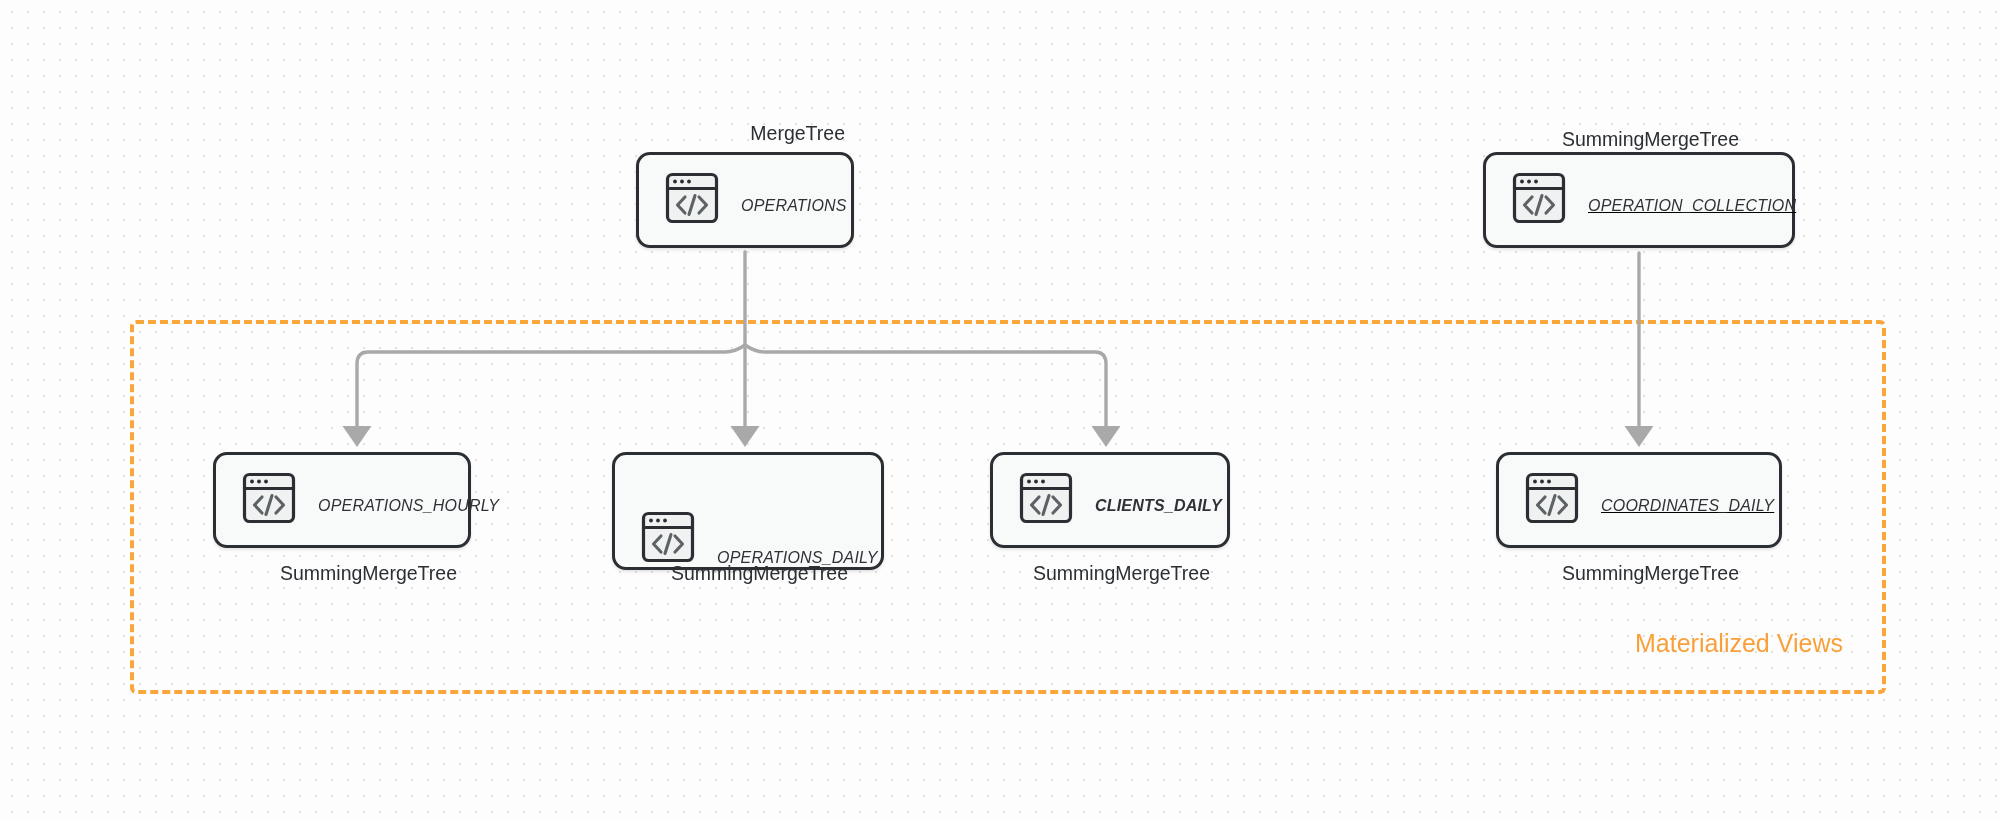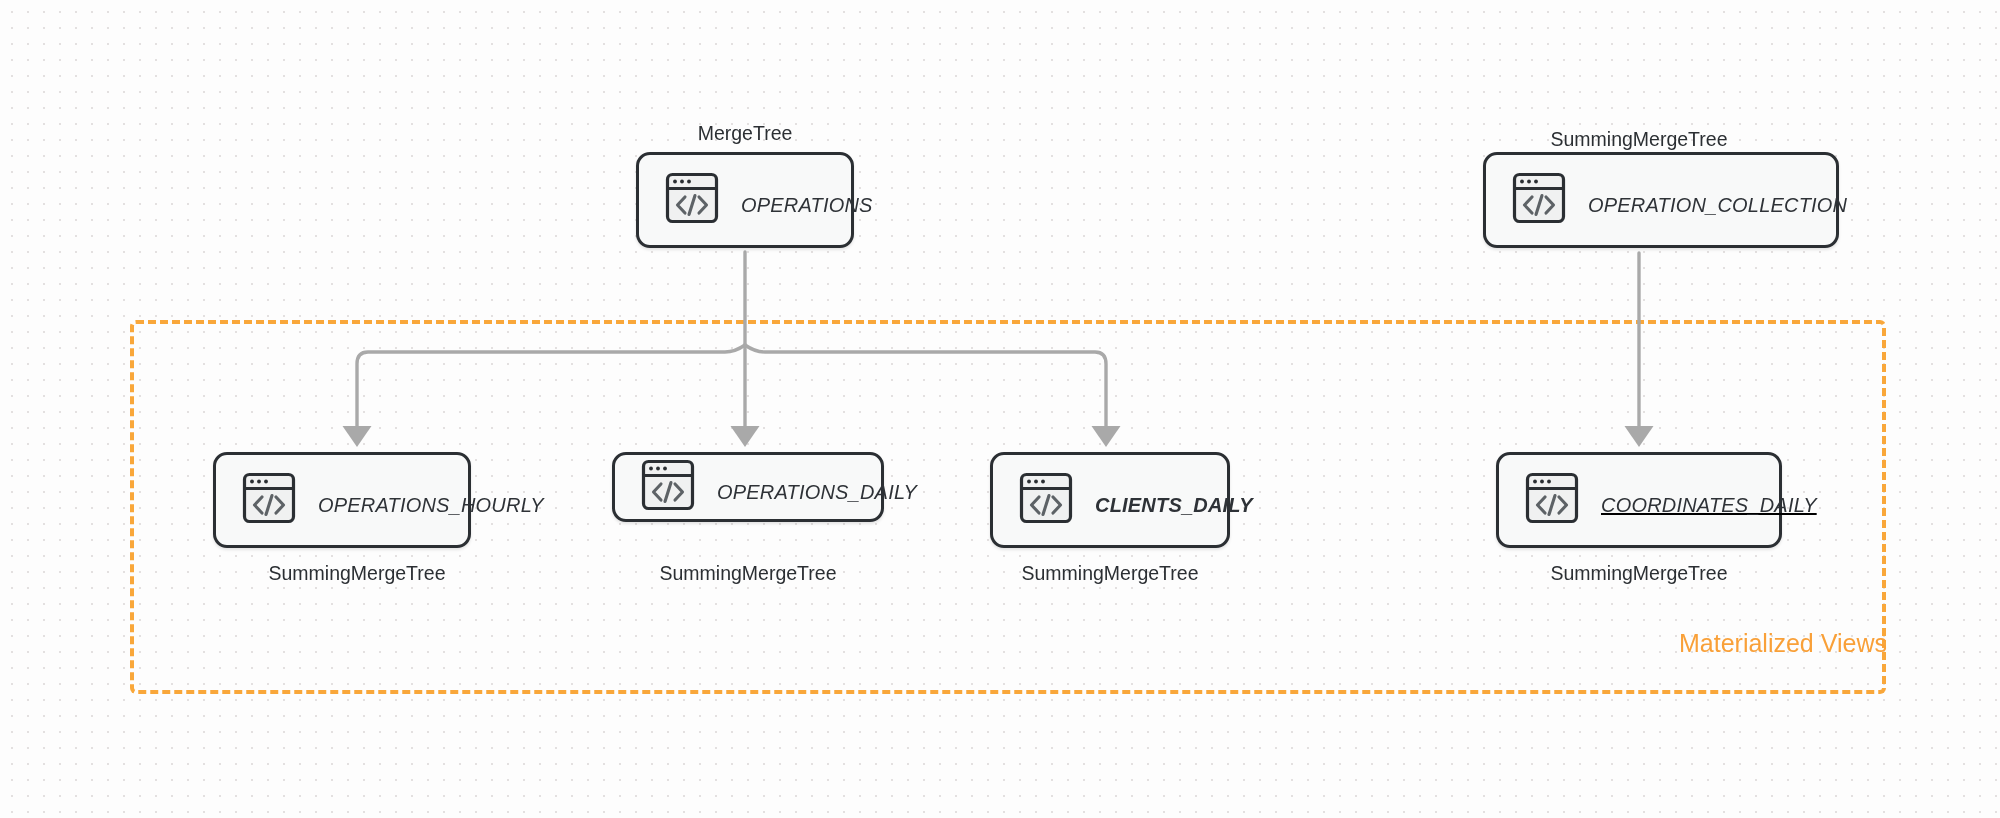--- a/index.html
+++ b/index.html
@@ -57,46 +57,46 @@
     border: 3.5px solid #2b2f33;
     border-radius: 14px;
     box-shadow: 0 2px 3px rgba(0,0,0,0.10);
     z-index: 3;
     padding: 0 0 0 26px;
   }
   .node-icon { flex: 0 0 auto; margin-right: 22px; }
   .node-label {
     font-family: "Liberation Sans", sans-serif;
     font-style: italic;
-    font-size: 20px;
+    font-size: 16px;
     letter-spacing: 0.2px;
     color: #2e3237;
     white-space: nowrap;
     margin-top: 11px;
   }
 
   
   .type-caption {
     position: absolute;
     font-family: "Liberation Sans", sans-serif;
     font-size: 19.5px;
     color: #2b2f33;
     white-space: nowrap;
-    text-align: center;
+    text-align: right;
     z-index: 3;
   }
 </style>
 </head>
 <body>
 
 <div id="canvas">
 
   <div class="group-box" style="left:130px; top:320px; width:1756px; height:374px;"></div>
 
-  <div class="group-label" style="left:1635px; top:629px;margin-left:44px;">Materialized Views</div>
+  <div class="group-label" style="left:1635px; top:629px;">Materialized Views</div>
 
   <svg id="edges" viewBox="0 0 2000 818" xmlns="http://www.w3.org/2000/svg">
     <defs>
       <marker id="ah" markerWidth="11" markerHeight="11" refX="3.0" refY="5.5" orient="auto" markerUnits="strokeWidth">
         <path d="M0,1.2 L6.2,5.5 L0,9.8 z" fill="#a9a9a9"></path>
       </marker>
     </defs>
 
     <path d="M745,252 L745,345" fill="none" stroke="#a9a9a9" stroke-width="3.4" stroke-linecap="round"></path>
 
@@ -122,21 +122,21 @@
         <path d="M20,25 L12.5,33 L20,41" fill="none" stroke="#5d6266" stroke-width="3.1" stroke-linecap="round" stroke-linejoin="round"></path>
         <path d="M34,25 L41.5,33 L34,41" fill="none" stroke="#5d6266" stroke-width="3.1" stroke-linecap="round" stroke-linejoin="round"></path>
         <path d="M30,23.5 L24,42.5" fill="none" stroke="#5d6266" stroke-width="3.1" stroke-linecap="round"></path>
       </svg>
     </span>
     <span class="node-label">OPERATIONS</span>
   </div>
 
   <div class="type-caption" style="left:1539px; top:128px; width:200px;">SummingMergeTree</div>
 
-  <div class="node" style="left:1483px; top:152px; width:356px; height:96px;">
+  <div class="node" style="left:1483px; top:152px; width:312px; height:96px;text-decoration:underline;">
     <span class="node-icon">
       <svg width="54" height="52" viewBox="0 0 54 52" xmlns="http://www.w3.org/2000/svg">
         <rect x="2.5" y="2.5" width="49" height="47" rx="5" ry="5" fill="#f0f1f1" stroke="#2b2f33" stroke-width="3.2"></rect>
         <path d="M2.5,16.5 L51.5,16.5" stroke="#2b2f33" stroke-width="3"></path>
         <circle cx="10" cy="9.5" r="1.9" fill="#2b2f33"></circle>
         <circle cx="17" cy="9.5" r="1.9" fill="#2b2f33"></circle>
         <circle cx="24" cy="9.5" r="1.9" fill="#2b2f33"></circle>
         <path d="M20,25 L12.5,33 L20,41" fill="none" stroke="#5d6266" stroke-width="3.1" stroke-linecap="round" stroke-linejoin="round"></path>
         <path d="M34,25 L41.5,33 L34,41" fill="none" stroke="#5d6266" stroke-width="3.1" stroke-linecap="round" stroke-linejoin="round"></path>
         <path d="M30,23.5 L24,42.5" fill="none" stroke="#5d6266" stroke-width="3.1" stroke-linecap="round"></path>
@@ -156,21 +156,21 @@
         <path d="M20,25 L12.5,33 L20,41" fill="none" stroke="#5d6266" stroke-width="3.1" stroke-linecap="round" stroke-linejoin="round"></path>
         <path d="M34,25 L41.5,33 L34,41" fill="none" stroke="#5d6266" stroke-width="3.1" stroke-linecap="round" stroke-linejoin="round"></path>
         <path d="M30,23.5 L24,42.5" fill="none" stroke="#5d6266" stroke-width="3.1" stroke-linecap="round"></path>
       </svg>
     </span>
     <span class="node-label">OPERATIONS_HOURLY</span>
   </div>
 
   <div class="type-caption" style="left:257px; top:562px; width:200px;">SummingMergeTree</div>
 
-  <div class="node" style="left:612px; top:452px; width:272px; height:70px;">
+  <div class="node" style="left:612px; top:452px; width:272px; height:118px;align-items:flex-end;">
     <span class="node-icon">
       <svg width="54" height="52" viewBox="0 0 54 52" xmlns="http://www.w3.org/2000/svg">
         <rect x="2.5" y="2.5" width="49" height="47" rx="5" ry="5" fill="#f0f1f1" stroke="#2b2f33" stroke-width="3.2"></rect>
         <path d="M2.5,16.5 L51.5,16.5" stroke="#2b2f33" stroke-width="3"></path>
         <circle cx="10" cy="9.5" r="1.9" fill="#2b2f33"></circle>
         <circle cx="17" cy="9.5" r="1.9" fill="#2b2f33"></circle>
         <circle cx="24" cy="9.5" r="1.9" fill="#2b2f33"></circle>
         <path d="M20,25 L12.5,33 L20,41" fill="none" stroke="#5d6266" stroke-width="3.1" stroke-linecap="round" stroke-linejoin="round"></path>
         <path d="M34,25 L41.5,33 L34,41" fill="none" stroke="#5d6266" stroke-width="3.1" stroke-linecap="round" stroke-linejoin="round"></path>
         <path d="M30,23.5 L24,42.5" fill="none" stroke="#5d6266" stroke-width="3.1" stroke-linecap="round"></path>

